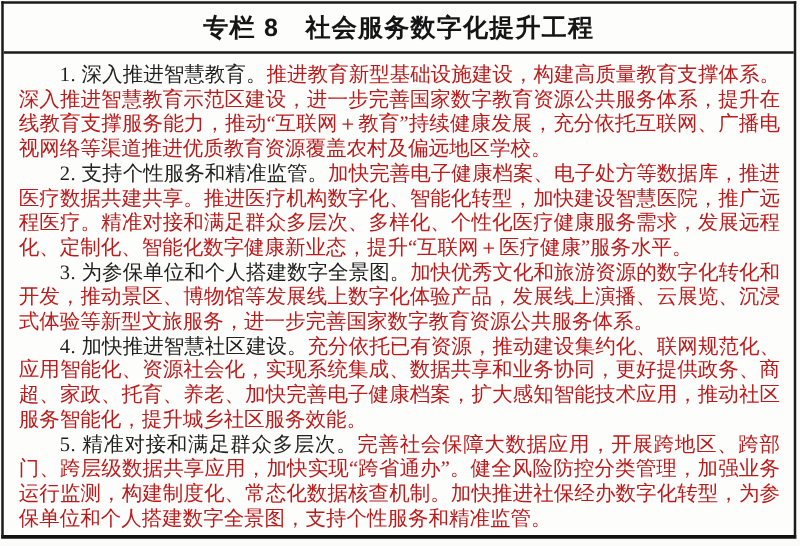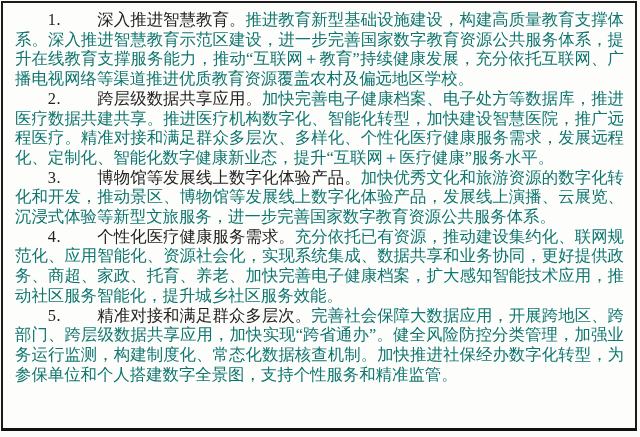--- a/index.html
+++ b/index.html
@@ -53,32 +53,32 @@
   .para {
     margin: 0;
     text-indent: 2em;
   }
   .para .num {
     letter-spacing: 0.5px;
   }
   .para .lead {
     
     color: #222222;
-    margin-left: 32px;
   }
   .para .text {
-    color: #0f766e;
+    color: #b91c1c;
   }
 </style>
 </head>
 <body>
 
 <div class="page">
   <div class="box">
+    <div class="box-title">专栏 8　社会服务数字化提升工程</div>
     <div class="box-body">
       <p class="para"><span class="num">1.</span> <span class="lead">深入推进智慧教育。</span><span class="text">推进教育新型基础设施建设，构建高质量教育支撑体系。深入推进智慧教育示范区建设，进一步完善国家数字教育资源公共服务体系，提升在线教育支撑服务能力，推动“互联网＋教育”持续健康发展，充分依托互联网、广播电视网络等渠道推进优质教育资源覆盖农村及偏远地区学校。</span></p>
-      <p class="para"><span class="num">2.</span> <span class="lead">跨层级数据共享应用。</span><span class="text">加快完善电子健康档案、电子处方等数据库，推进医疗数据共建共享。推进医疗机构数字化、智能化转型，加快建设智慧医院，推广远程医疗。精准对接和满足群众多层次、多样化、个性化医疗健康服务需求，发展远程化、定制化、智能化数字健康新业态，提升“互联网＋医疗健康”服务水平。</span></p>
-      <p class="para"><span class="num">3.</span> <span class="lead">博物馆等发展线上数字化体验产品。</span><span class="text">加快优秀文化和旅游资源的数字化转化和开发，推动景区、博物馆等发展线上数字化体验产品，发展线上演播、云展览、沉浸式体验等新型文旅服务，进一步完善国家数字教育资源公共服务体系。</span></p>
-      <p class="para"><span class="num">4.</span> <span class="lead">个性化医疗健康服务需求。</span><span class="text">充分依托已有资源，推动建设集约化、联网规范化、应用智能化、资源社会化，实现系统集成、数据共享和业务协同，更好提供政务、商超、家政、托育、养老、加快完善电子健康档案，扩大感知智能技术应用，推动社区服务智能化，提升城乡社区服务效能。</span></p>
+      <p class="para"><span class="num">2.</span> <span class="lead">支持个性服务和精准监管。</span><span class="text">加快完善电子健康档案、电子处方等数据库，推进医疗数据共建共享。推进医疗机构数字化、智能化转型，加快建设智慧医院，推广远程医疗。精准对接和满足群众多层次、多样化、个性化医疗健康服务需求，发展远程化、定制化、智能化数字健康新业态，提升“互联网＋医疗健康”服务水平。</span></p>
+      <p class="para"><span class="num">3.</span> <span class="lead">为参保单位和个人搭建数字全景图。</span><span class="text">加快优秀文化和旅游资源的数字化转化和开发，推动景区、博物馆等发展线上数字化体验产品，发展线上演播、云展览、沉浸式体验等新型文旅服务，进一步完善国家数字教育资源公共服务体系。</span></p>
+      <p class="para"><span class="num">4.</span> <span class="lead">加快推进智慧社区建设。</span><span class="text">充分依托已有资源，推动建设集约化、联网规范化、应用智能化、资源社会化，实现系统集成、数据共享和业务协同，更好提供政务、商超、家政、托育、养老、加快完善电子健康档案，扩大感知智能技术应用，推动社区服务智能化，提升城乡社区服务效能。</span></p>
       <p class="para"><span class="num">5.</span> <span class="lead">精准对接和满足群众多层次。</span><span class="text">完善社会保障大数据应用，开展跨地区、跨部门、跨层级数据共享应用，加快实现“跨省通办”。健全风险防控分类管理，加强业务运行监测，构建制度化、常态化数据核查机制。加快推进社保经办数字化转型，为参保单位和个人搭建数字全景图，支持个性服务和精准监管。</span></p>
     </div>
   </div>
 </div>
 
 </body></html>

